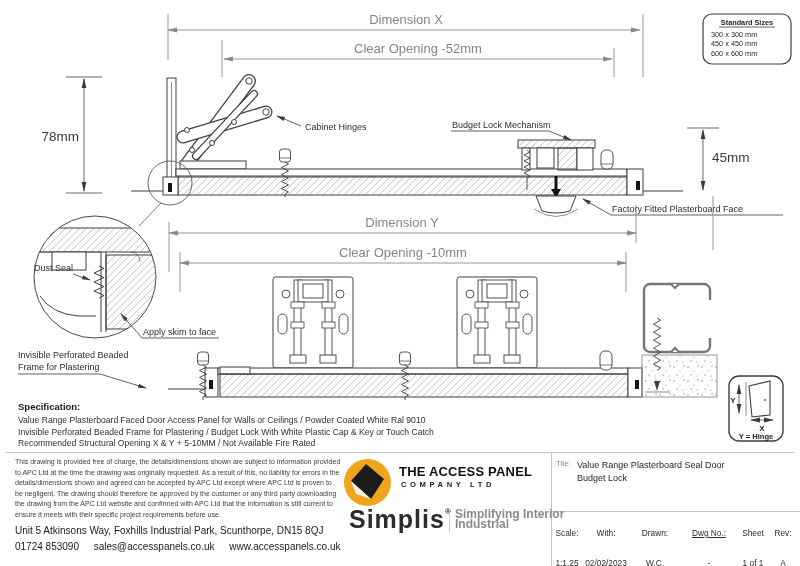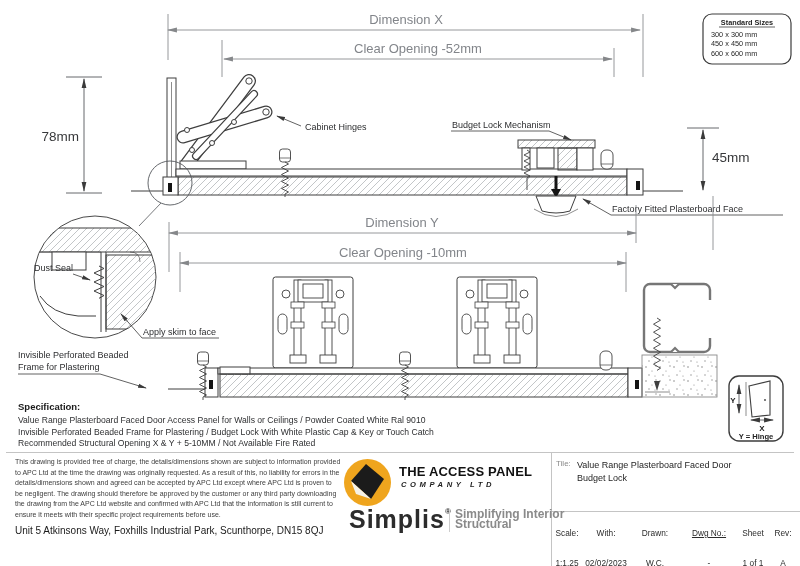--- a/index.html
+++ b/index.html
@@ -22,21 +22,21 @@
   .olf{stroke:#3f3f3f;stroke-width:1;fill:#ffffff;}
   .thin{stroke:#3f3f3f;stroke-width:0.6;fill:none;}
   .ldr{stroke:#3a3a3a;stroke-width:0.8;fill:none;}
 
   .rule{background:#c4c4c4;}
   .disclaimer{left:15px;top:457px;width:326px;font-size:7px;line-height:10.55px;color:#3d3d3d;}
   .address{left:15px;top:523px;font-size:10px;line-height:15.5px;color:#1a1a1a;}
   .address span{margin-right:12px;}
   .logo-circle{left:344px;top:459px;width:47px;height:47px;}
   .co-line1{left:399px;top:464px;font-size:13px;font-weight:700;color:#111;letter-spacing:0.2px;white-space:nowrap;}
-  .co-line2{left:401px;top:480px;font-size:7.6px;font-weight:600;color:#222;letter-spacing:3.6px;white-space:nowrap;font-style:italic;}
+  .co-line2{left:401px;top:480px;font-size:7.6px;font-weight:600;color:#222;letter-spacing:3.6px;white-space:nowrap;}
   .simplis{left:349px;top:505px;font-size:25px;font-weight:700;color:#2c2c2c;letter-spacing:1px;white-space:nowrap;}
   .simplis sup{font-size:8px;vertical-align:14px;}
   .tag-div{left:449px;top:511px;width:1px;height:21px;background:#cdcdcd;}
   .tagline{left:455px;top:510px;font-size:12px;font-weight:600;color:#8a8a8a;line-height:9.5px;white-space:nowrap;}
   .tb-label{left:556px;top:459px;font-size:8px;color:#8a8a8a;}
   .tb-title{left:577px;top:459px;font-size:9px;color:#1f1f1f;line-height:12.5px;white-space:nowrap;}
   .field{top:528px;text-align:center;font-size:8.3px;color:#2b2b2b;}
   .field .f-label{white-space:nowrap;}
   .field .f-value{margin-top:20px;white-space:nowrap;}
 </style>
@@ -288,39 +288,44 @@
 </svg>
 
 <div class="abs rule" style="left:6px;top:452px;width:788px;height:1px;"></div>
 <div class="abs rule" style="left:551px;top:452px;width:1px;height:114px;"></div>
 <div class="abs rule" style="left:551px;top:511px;width:249px;height:1px;"></div>
 
 <div class="abs disclaimer">This drawing is provided free of charge, the details/dimensions shown are subject to information provided to APC Ltd at the time the drawing was originally requested. As a result of this, no liability for errors in the details/dimensions shown and agreed can be accepted by APC Ltd except where APC Ltd is proven to be negligent. The drawing should therefore be approved by the customer or any third party downloading the drawing from the APC Ltd website and confirmed with APC Ltd that the information is still current to ensure it meets with their specific project requirements before use.</div>
 
 <div class="abs address">
   <div>Unit 5 Atkinsons Way, Foxhills Industrial Park, Scunthorpe, DN15 8QJ</div>
+  <div>
+    <span>01724 853090</span>
+    <span>sales@accesspanels.co.uk</span>
+    <span>www.accesspanels.co.uk</span>
+  </div>
 </div>
 
 <svg class="abs logo-circle" viewBox="0 0 47 47">
   <circle cx="23.5" cy="23.5" r="23.5" fill="#EFA51E"></circle>
   <polygon points="22,5 40,20 27,40 7,22" fill="#1B1B1B"></polygon>
   <polygon points="7,22 27,40 12,35" fill="#f6f2e8"></polygon>
 </svg>
 <div class="abs co-line1">THE ACCESS PANEL</div>
 <div class="abs co-line2">COMPANY LTD</div>
 <div class="abs simplis"><span>Simplis</span><sup>®</sup></div>
 <div class="abs tag-div"></div>
 <div class="abs tagline">
   <div>Simplifying Interior</div>
-  <div>Structural</div>
+  <div>Industrial</div>
 </div>
 
 <div class="abs tb-label">Tile:</div>
 <div class="abs tb-title">
-  <div>Value Range Plasterboard Faced Door</div>
+  <div>Value Range Plasterboard Seal Door</div>
   <div>Budget Lock</div>
 </div>
 
 <div class="abs field" style="left:549px;width:36px;">
   <div class="f-label">Scale:</div>
   <div class="f-value">1:1.25</div>
 </div>
 <div class="abs field" style="left:580px;width:52px;">
   <div class="f-label">With:</div>
   <div class="f-value">02/02/2023</div>

